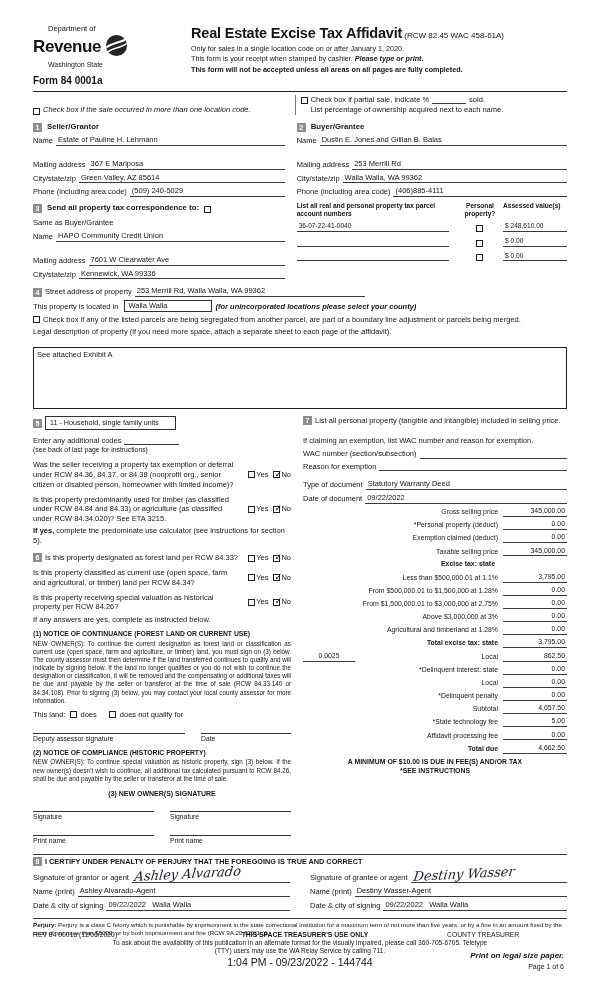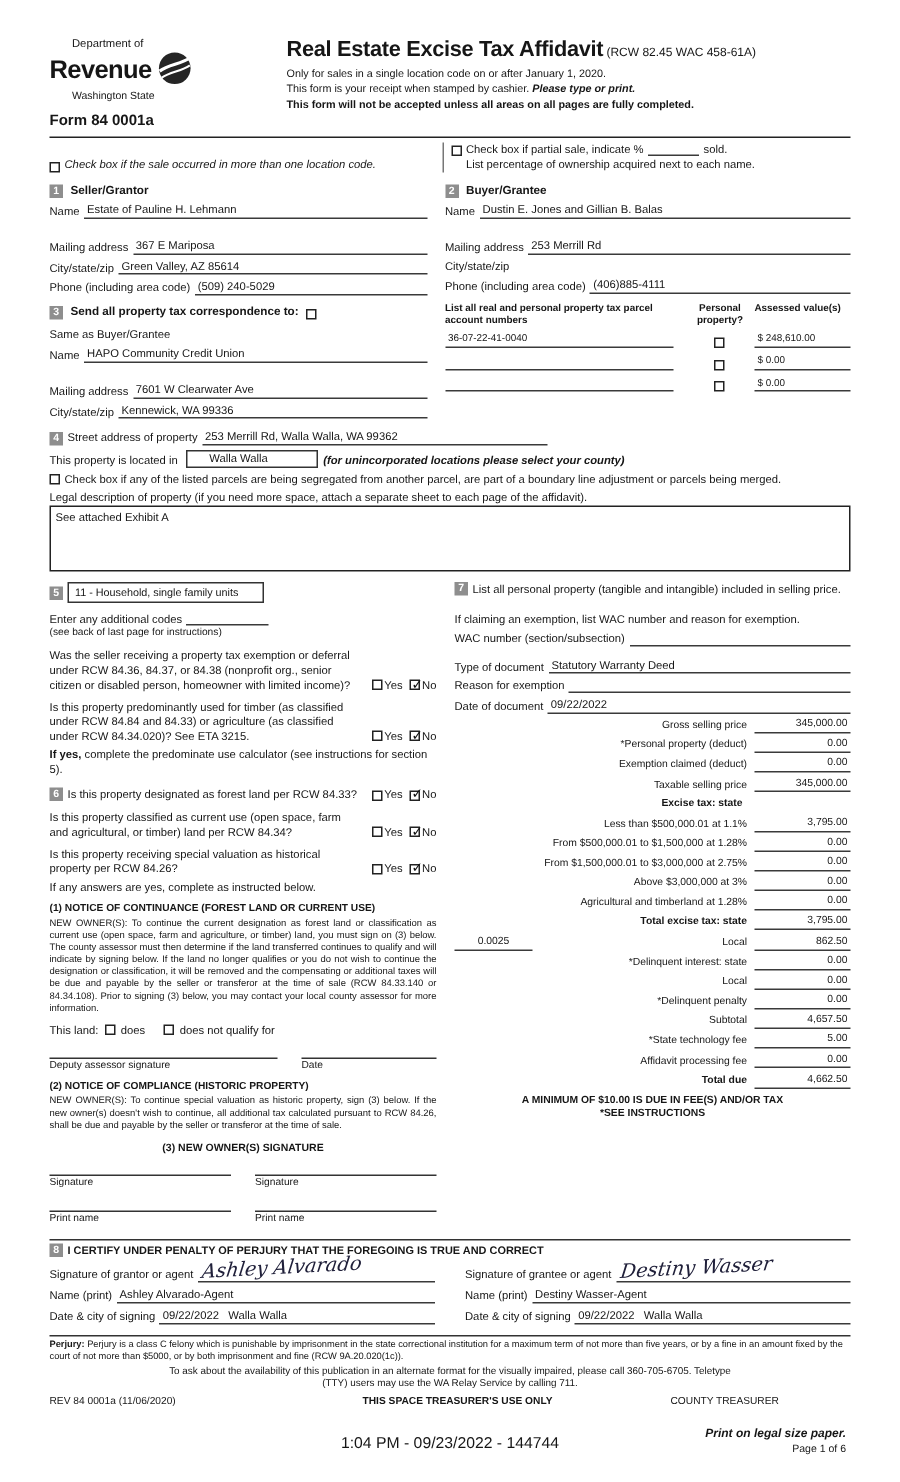--- a/index.html
+++ b/index.html
@@ -48,31 +48,31 @@
   
   .pt { font-size:6.6px; margin-top:5px; }
   .pt-head { display:flex; font-weight:700; line-height:1.15; }
   .pt-c1 { flex:1; } .pt-c2 { width:46px; text-align:center; flex:none; } .pt-c3 { width:64px; flex:none; }
   .pt-row { display:flex; align-items:flex-end; margin-top:5px; }
   .pt-row .pt-c1 { border-bottom:1px solid #3a3a3a; margin-right:8px; min-height:9px; padding-left:2px; }
   .pt-row .pt-c2 { display:flex; justify-content:center; }
   .pt-row .pt-c3 { border-bottom:1px solid #3a3a3a; min-height:9px; padding-left:2px; }
 
   
-  .inbox { display:inline-block; border:1px solid #333; padding:0 14px 0 14px; min-width:88px; margin:0 3px; }
-  .legalbox { border:1px solid #222; height:44px; padding:2px 3px; margin-top:1px; }
+  .inbox { display:inline-block; border:1px solid #333; padding:0 14px 0 3px; min-width:88px; margin:0 3px; }
+  .legalbox { border:1px solid #222; height:62px; padding:2px 3px; margin-top:11px; }
 
   
   .mid { margin-top:7px; }
   .mid .colL { width:50%; padding-right:9px; }
   .mid .colR { width:50%; padding-left:3px; }
   .code-row { display:flex; align-items:center; gap:3px; }
   .code-box { border:1px solid #333; padding:1px 16px 1px 4px; font-size:7.2px; }
   .tinynote { font-size:6.8px; margin-top:1px; }
-  .qrow { display:flex; align-items:flex-end; margin-top:5px; }
+  .qrow { display:flex; margin-top:5px; }
   .qtext { flex:1 1 auto; }
   .yn { display:flex; align-items:center; white-space:nowrap; flex:none; margin-left:3px; }
   .yn .cb { margin:0 1px 0 5px; }
   .noticetitle { font-weight:700; font-size:6.8px; margin-top:5px; }
   .noticep { font-size:6.3px; line-height:1.3; margin-top:1px; text-align:justify; }
   .landrow { margin-top:5px; display:flex; align-items:center; gap:4px; flex-wrap:wrap; }
   .sigrow { display:flex; gap:16px; margin-top:13px; }
   .sigcell { flex:1; border-top:1px solid #333; padding-top:1px; font-size:6.8px; }
   .n3title { font-weight:700; text-align:center; font-size:7px; margin-top:6px; }
 
@@ -187,20 +187,21 @@
           <span class="lbl">Name</span>
           <span class="fill">Dustin E. Jones and Gillian B. Balas</span>
         </div>
       <div class="gap10"></div>
       <div class="frow">
           <span class="lbl">Mailing address</span>
           <span class="fill">253 Merrill Rd</span>
         </div>
       <div class="frow">
           <span class="lbl">City/state/zip</span>
+          <span class="fill">Walla Walla, WA 99362</span>
         </div>
       <div class="frow">
           <span class="lbl">Phone (including area code)</span>
           <span class="fill">(406)885-4111</span>
         </div>
     </div>
   </div>
 
   <div class="cols">
     <div class="colL">
@@ -369,28 +370,28 @@
       <div class="qrow" style="margin-top:0; align-items:flex-start;">
         <span class="sn" style="margin-right:3px;">7</span>
         <span class="qtext">List all personal property (tangible and intangible) included in selling price.</span>
       </div>
       <div class="gap10"></div>
       <div>If claiming an exemption, list WAC number and reason for exemption.</div>
       <div class="frow">
           <span class="lbl">WAC number (section/subsection)</span>
           <span class="fill"></span>
         </div>
+      <div class="frow">
+          <span class="lbl">Reason for exemption</span>
+          <span class="fill"></span>
+        </div>
+
       <div class="frow" style="margin-top:8px;">
           <span class="lbl">Type of document</span>
           <span class="fill">Statutory Warranty Deed</span>
-        </div>
-
-      <div class="frow">
-          <span class="lbl">Reason for exemption</span>
-          <span class="fill"></span>
         </div>
       <div class="frow">
           <span class="lbl">Date of document</span>
           <span class="fill">09/22/2022</span>
         </div>
 
       <div class="mrow">
           <span class="mlbl">Gross selling price</span>
           <span class="mval">345,000.00</span>
         </div>

